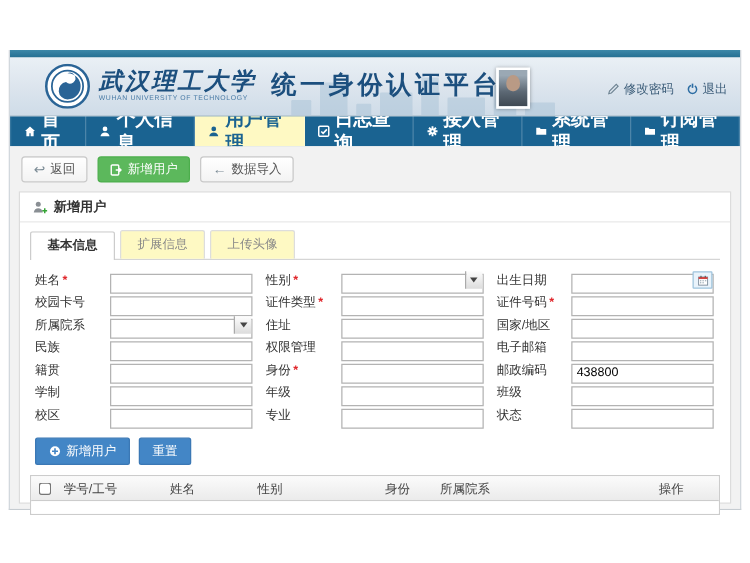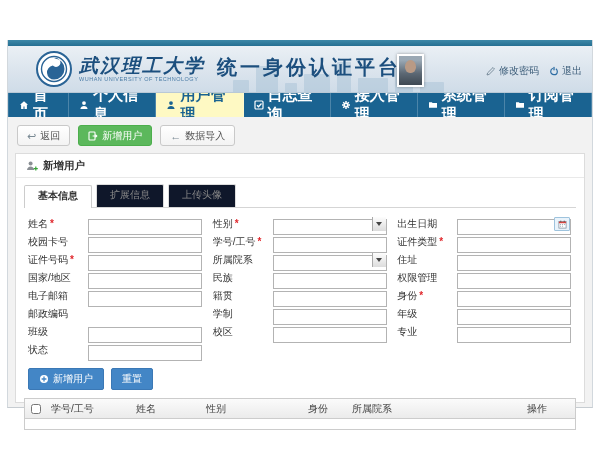--- a/index.html
+++ b/index.html
@@ -41,21 +41,21 @@
   .btn-light{background:linear-gradient(#ffffff,#f3f3f3);border:1px solid #c9c9c9;color:#555;}
   .btn-green{background:#5cb85c;border:1px solid #4cae4c;color:#fff;}
   .btn svg{width:10px;height:10px;}
   .arrow-glyph{font-size:11px;line-height:10px;color:#7a8a94;}
   
   .panel{flex:1;background:#fff;border:1px solid #dcdcdc;display:flex;flex-direction:column;min-height:0;}
   .sec-header{display:flex;align-items:center;gap:5px;padding:5px 10px 4px;border-bottom:1px solid #e9e9e9;flex:0 0 auto;}
   .sec-header svg{width:12px;height:12px;}
   .sec-title{font-size:10.5px;font-weight:bold;color:#333;}
   .tabs{display:flex;gap:4px;margin:6px 8px 0;border-bottom:1px solid #d5d5d5;flex:0 0 auto;}
-  .tab{padding:3px 13px 4px;font-size:10px;color:#888;background:#0f172a;border:1px solid #ddd;border-bottom:none;
+  .tab{padding:3px 13px 4px;font-size:10px;color:#888;background:#fef9c3;border:1px solid #ddd;border-bottom:none;
        border-radius:2px 2px 0 0;position:relative;cursor:pointer;}
   .tab.active{background:#fff;color:#333;font-weight:bold;border-color:#ccc;top:1px;padding-bottom:5px;}
   
   .form-grid{display:grid;grid-template-columns:repeat(3,1fr);column-gap:6px;row-gap:2px;padding:8px 8px 2px 12px;flex:0 0 auto;}
   .f-cell{display:flex;align-items:center;height:16px;}
   .f-label{width:60px;flex:0 0 auto;font-size:10px;color:#333;white-space:nowrap;}
   .req{color:#e0262b;font-style:normal;font-weight:bold;margin-left:2px;}
   .input-wrap{position:relative;width:114px;flex:0 0 auto;height:16px;}
   .f-input{width:100%;height:16px;box-sizing:border-box;border:1px solid #b3b3b3;font-size:10px;padding:0 3px;background:#fff;outline:none;font-family:inherit;}
   .sel-btn{position:absolute;right:1px;top:1px;bottom:1px;width:13px;background:linear-gradient(#fdfdfd,#dcdcdc);
@@ -252,24 +252,20 @@
                     <rect x="2.2" y="6.4" width="1.2" height="1" fill="#9aaab5"></rect>
                     <rect x="4.4" y="6.4" width="1.2" height="1" fill="#9aaab5"></rect>
                   </svg>
                 </span></span>
             </div>
             <div class="f-cell">
               <span class="f-label">校园卡号</span>
               <span class="input-wrap"><input class="f-input" value="" style=""></span>
             </div>
             <div class="f-cell">
-              <span class="f-label">学号/工号<i class="req">*</i></span>
-              <span class="input-wrap"><input class="f-input" value="" style=""></span>
-            </div>
-            <div class="f-cell">
               <span class="f-label">证件类型<i class="req">*</i></span>
               <span class="input-wrap"><input class="f-input" value="" style=""></span>
             </div>
             <div class="f-cell">
               <span class="f-label">证件号码<i class="req">*</i></span>
               <span class="input-wrap"><input class="f-input" value="" style=""></span>
             </div>
             <div class="f-cell">
               <span class="f-label">所属院系</span>
               <span class="input-wrap"><input class="f-input" value="" style=""><span class="sel-btn"></span></span>
@@ -297,20 +293,21 @@
             <div class="f-cell">
               <span class="f-label">籍贯</span>
               <span class="input-wrap"><input class="f-input" value="" style=""></span>
             </div>
             <div class="f-cell">
               <span class="f-label">身份<i class="req">*</i></span>
               <span class="input-wrap"><input class="f-input" value="" style=""></span>
             </div>
             <div class="f-cell">
               <span class="f-label">邮政编码</span>
+              <span class="input-wrap"><input class="f-input" value="438800" style=""></span>
             </div>
             <div class="f-cell">
               <span class="f-label">学制</span>
               <span class="input-wrap"><input class="f-input" value="" style=""></span>
             </div>
             <div class="f-cell">
               <span class="f-label">年级</span>
               <span class="input-wrap"><input class="f-input" value="" style=""></span>
             </div>
             <div class="f-cell">

